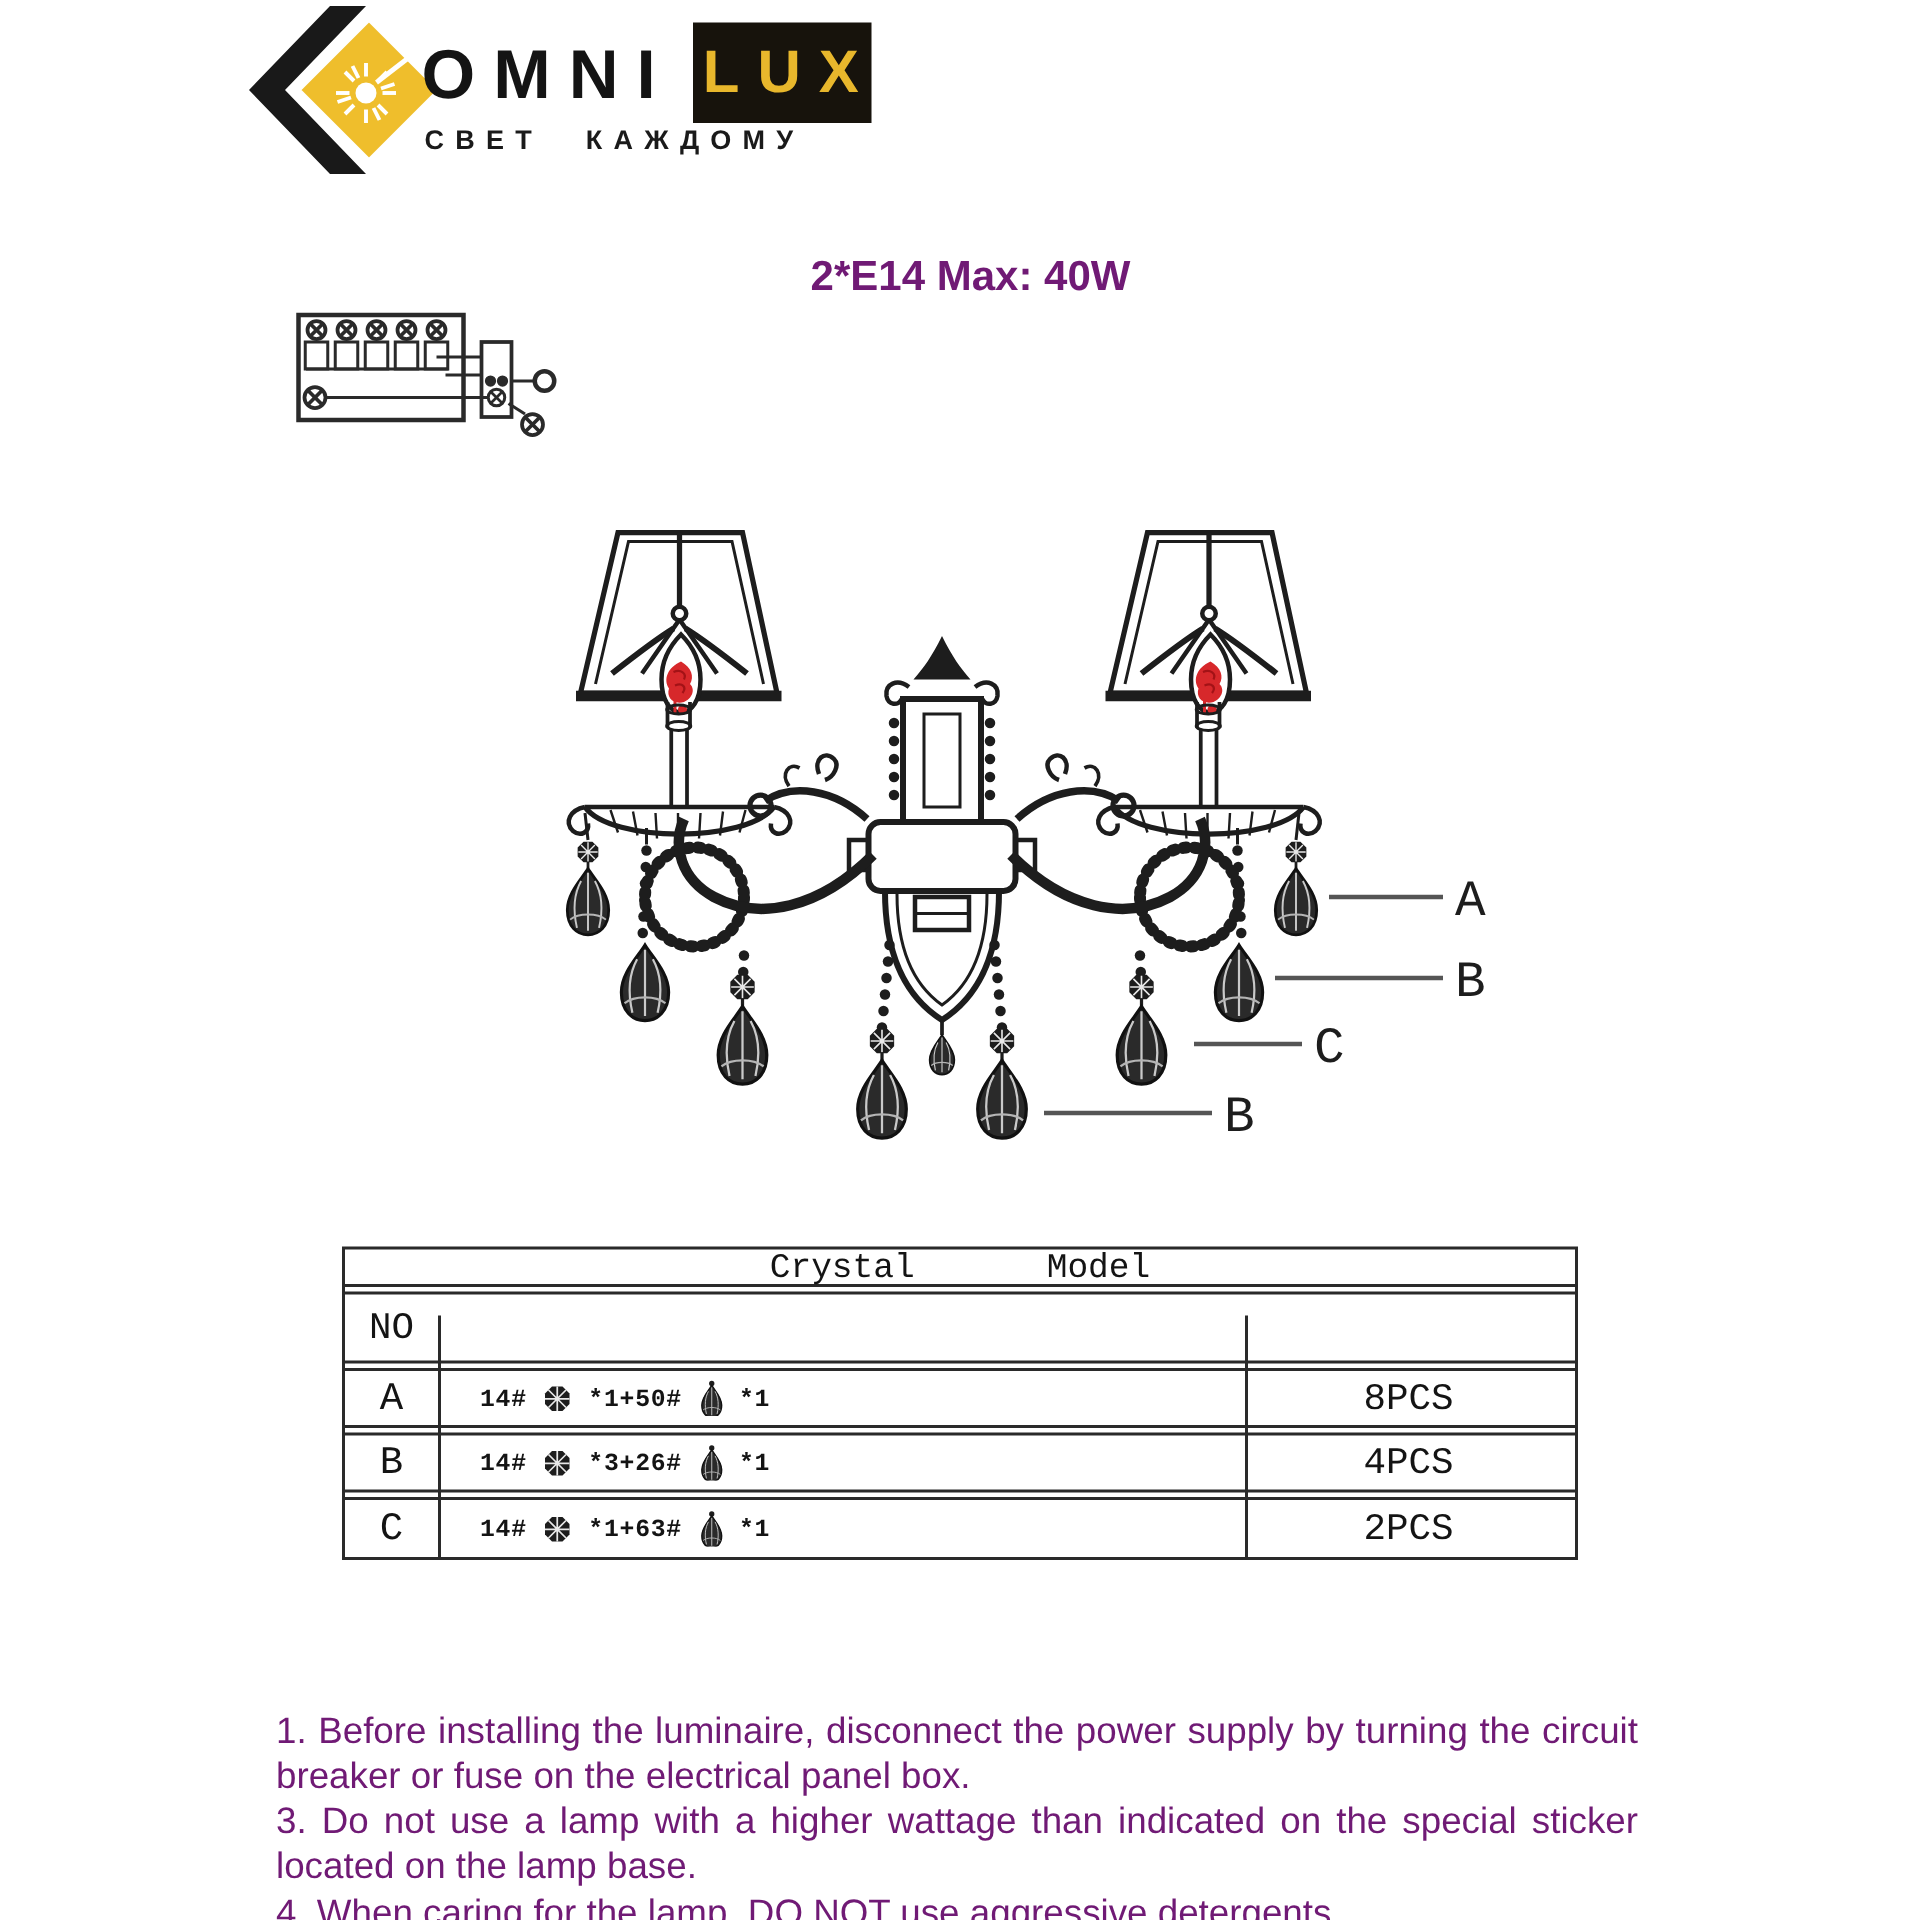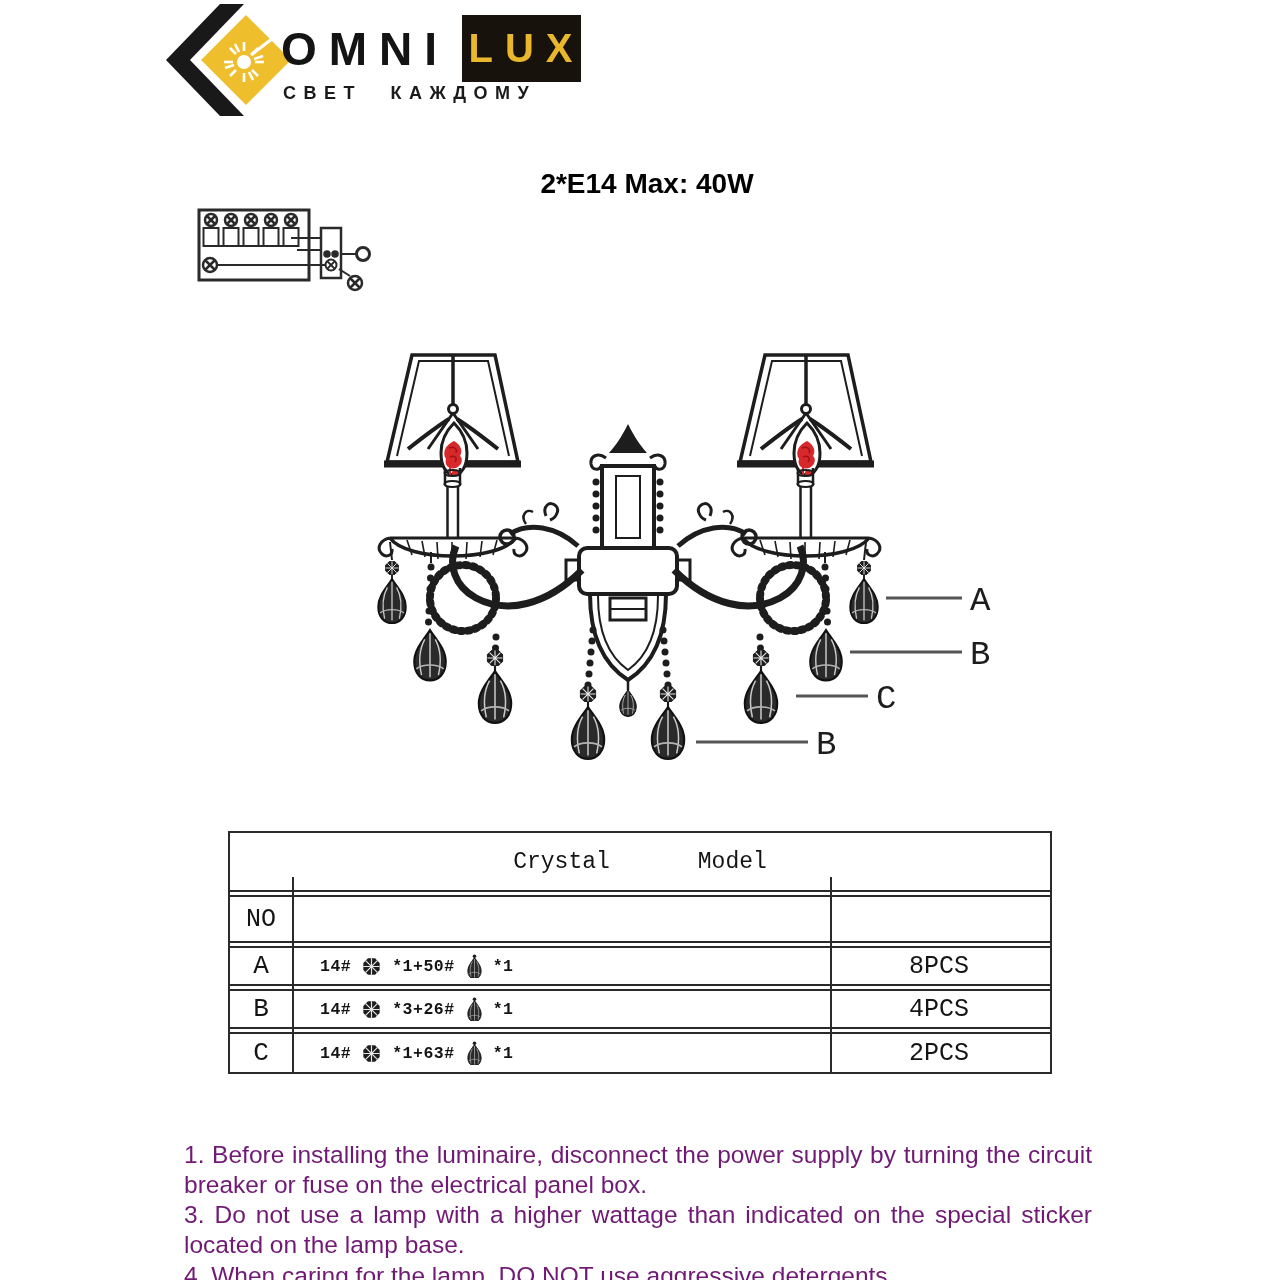--- a/index.html
+++ b/index.html
@@ -22,32 +22,32 @@
   .tagline {
     position:absolute; left:283px; top:83px; font-size:18px; font-weight:700;
     letter-spacing:7.5px; word-spacing:16px; color:#1a1a1a; white-space:nowrap;
   }
   .model-no {
     position:absolute; left:645px; top:14px; font-size:50px; font-weight:bold;
     letter-spacing:1px; color:#141414; white-space:nowrap;
   }
   .spec-line {
     position:absolute; left:447px; top:168px; width:400px; text-align:center;
-    font-size:28px; font-weight:bold; color:#000000; white-space:nowrap;
+    font-size:28px; font-weight:bold; color:#701a75; white-space:nowrap;
   }
   
   .wiring-diagram { position:absolute; left:193px; top:198px; width:190px; height:95px; }
   .sconce-drawing { position:absolute; left:350px; top:340px; width:670px; height:445px; }
   .callout-label { font-family:"Liberation Mono", monospace; font-size:34px; fill:#1d1d1d; }
   
   .crystal-table {
     position:absolute; left:228px; top:831px; width:824px;
     border:2px solid #2a2a2a; font-family:"Liberation Mono", monospace; color:#141414;
   }
-  .t-title { height:59px; display:flex; align-items:center; justify-content:center; gap:88px;
+  .t-title { height:25px; display:flex; align-items:center; justify-content:center; gap:88px;
     font-size:23px; border-bottom:2px solid #2a2a2a; }
   .t-row { display:flex; border-top:2px solid #2a2a2a; border-bottom:2px solid #2a2a2a; margin-top:3px; align-items:stretch; }
   .t-row.last { border-bottom:none; }
   .c1 { width:62px; display:flex; align-items:center; justify-content:center; }
   .c2 { flex:1; display:flex; align-items:center; padding-left:28px; gap:8px; }
   .c3 { width:222px; display:flex; align-items:center; justify-content:center; }
   .t-head { height:48px; font-size:23px; }
   .t-head .c1 { font-size:25px; }
   .t-data { height:40px; }
   .t-data .c1 { font-size:26px; }

